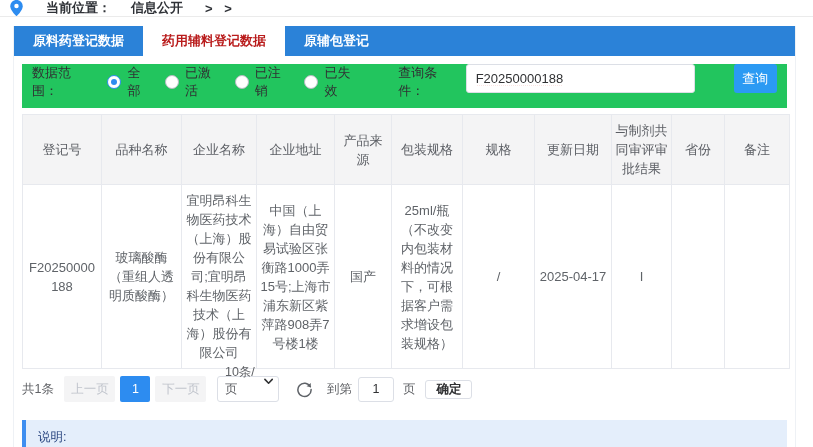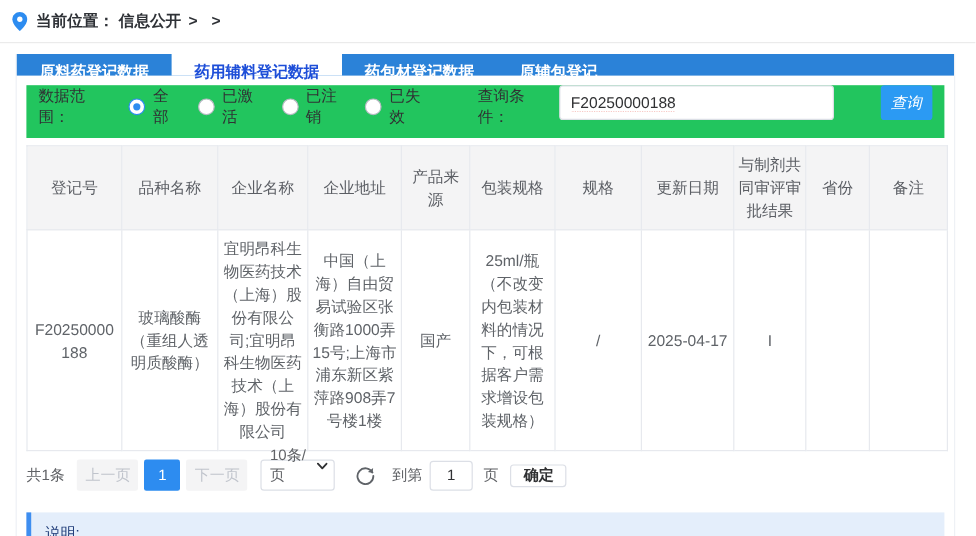--- a/index.html
+++ b/index.html
@@ -1,54 +1,54 @@
 <!DOCTYPE html>
 <html><head>
 <meta charset="utf-8">
 <style>
   * { box-sizing: border-box; margin: 0; padding: 0; }
   html,body { width: 813px; height: 447px; background: #fff;
     font-family: "Liberation Sans", sans-serif; overflow: hidden; }
 
   
-  .breadcrumb { display: flex; align-items: center; height: 36px;
+  .breadcrumb { display: flex; align-items: center; height: 17px;
     padding-left: 10px; border-bottom: 1px solid #ebebeb;
-    font-size: 13px; font-weight: bold; color: #2f3237; }
+    font-size: 13px; font-weight: bold; color: #2f3237; gap: 16px; }
   .breadcrumb .pin { width: 13px; height: 16px; margin-right: 7px; }
   .breadcrumb .crumb { margin: 0 4px; cursor: pointer; }
   .breadcrumb .sep { color: #2f3237; margin: 0 2px; letter-spacing: 4px; }
 
   
   .panel { margin: 9px 17px 0 13px; width: 783px;
     border: 1px solid #eef1f5; border-top: 0; }
 
   
-  .tabbar { display: flex; background: #2b82d8; height: 18px; }
+  .tabbar { display: flex; background: #2b82d8; height: 30px; }
   .tab { padding: 0 19px; line-height: 30px; color: #fff; font-size: 13px;
     font-weight: bold; cursor: pointer; white-space: nowrap; }
-  .tab.active { background: #fff; color: #1d4ed8; }
+  .tab.active { background: #fff; color: #b91c1c; }
 
   
   .filterbar { margin: 8px 8px 6px; height: 44px; background: #22c55e;
     display: flex; align-items: flex-start; padding: 0 10px; font-size: 13px;
     color: #303133; }
   .radio-item { display: flex; align-items: center; margin-left: 14px; cursor: pointer; }
   .radio { width: 14px; height: 14px; border: 1px solid #b6bac2; border-radius: 50%;
     background: #fff; margin-right: 6px; position: relative; flex: none; }
   .radio.checked { border-color: #2d8cf0; }
   .radio.checked::after { content: ""; position: absolute; left: 3px; top: 3px;
     width: 6px; height: 6px; border-radius: 50%; background: #2d8cf0; }
   .q-label { margin-left: 38px; }
   .q-input { width: 241px; height: 29px; border: 1px solid #dcdfe6; border-radius: 3px;
     margin-left: 6px; padding: 0 9px; font-size: 13px; color: #303133;
     font-family: "Liberation Sans", sans-serif;
     text-decoration: underline dotted #e5453a; text-underline-offset: 3px; }
   .search-btn { margin-left: 39px; width: 46px; height: 29px; background: #2b9af3;
     color: #fff; border: 0; border-radius: 3px; font-size: 13px; cursor: pointer;
-    font-family: "Liberation Sans", sans-serif; font-style: italic; }
+    font-family: "Liberation Sans", sans-serif; }
 
   
   table { margin: 0 8px; width: 767px; border-collapse: collapse;
     font-size: 13px; color: #5f6368; text-align: center; table-layout: fixed; }
   th, td { border: 1px solid #e7e9ee; padding: 6px 3px; line-height: 19px;
     overflow-wrap: anywhere; vertical-align: middle; font-weight: normal; }
   th { background: #f4f4f5; height: 50px; color: #5b5e64; }
   td { background: #fff; height: 143px; }
 
   
@@ -90,21 +90,20 @@
   <span>当前位置：</span>
   <span class="crumb">信息公开</span>
   <span class="sep">&gt; &gt;</span>
 </div>
 
 <div class="panel">
 
   <div class="tabbar">
     <div class="tab">原料药登记数据</div>
     <div class="tab active">药用辅料登记数据</div>
-    <div class="tab">药包材登记数据</div>
     <div class="tab">原辅包登记</div>
   </div>
 
   <div class="filterbar">
     <span>数据范围：</span>
     <div class="radio-item">
       <span class="radio checked"></span>
       <span>全部</span>
     </div>
     <div class="radio-item">

